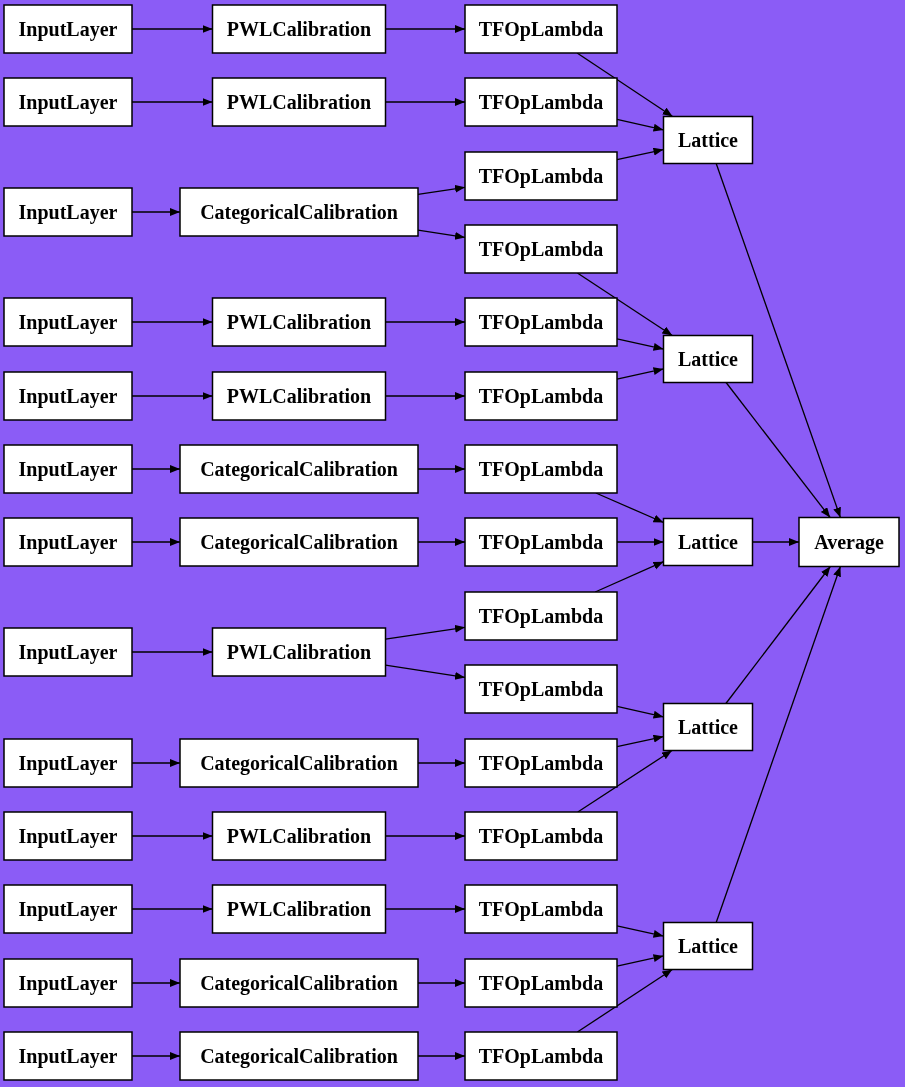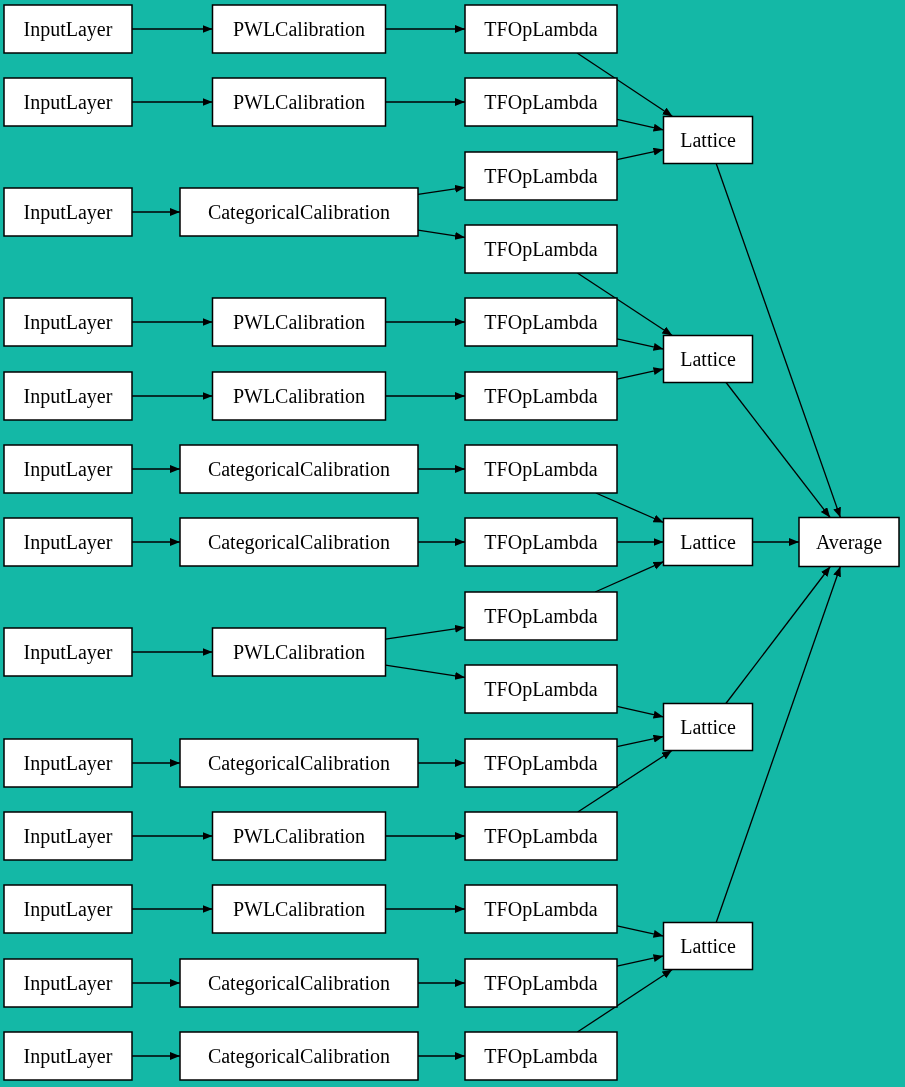--- a/index.html
+++ b/index.html
@@ -4,22 +4,23 @@
 <style>
   html, body {
     margin: 0;
     padding: 0;
     background: #ffffff;
   }
   #canvas {
     position: relative;
     width: 905px;
     height: 1087px;
-    background: #14b8a6;
+    background: #8b5cf6;
     overflow: hidden;
+    font-weight: bold;
   }
   svg {
     display: block;
     font-family: "Liberation Serif", "DejaVu Serif", serif;
   }
   .node-rect {
     fill: #ffffff;
     stroke: #000000;
     stroke-width: 1.5px;
   }

